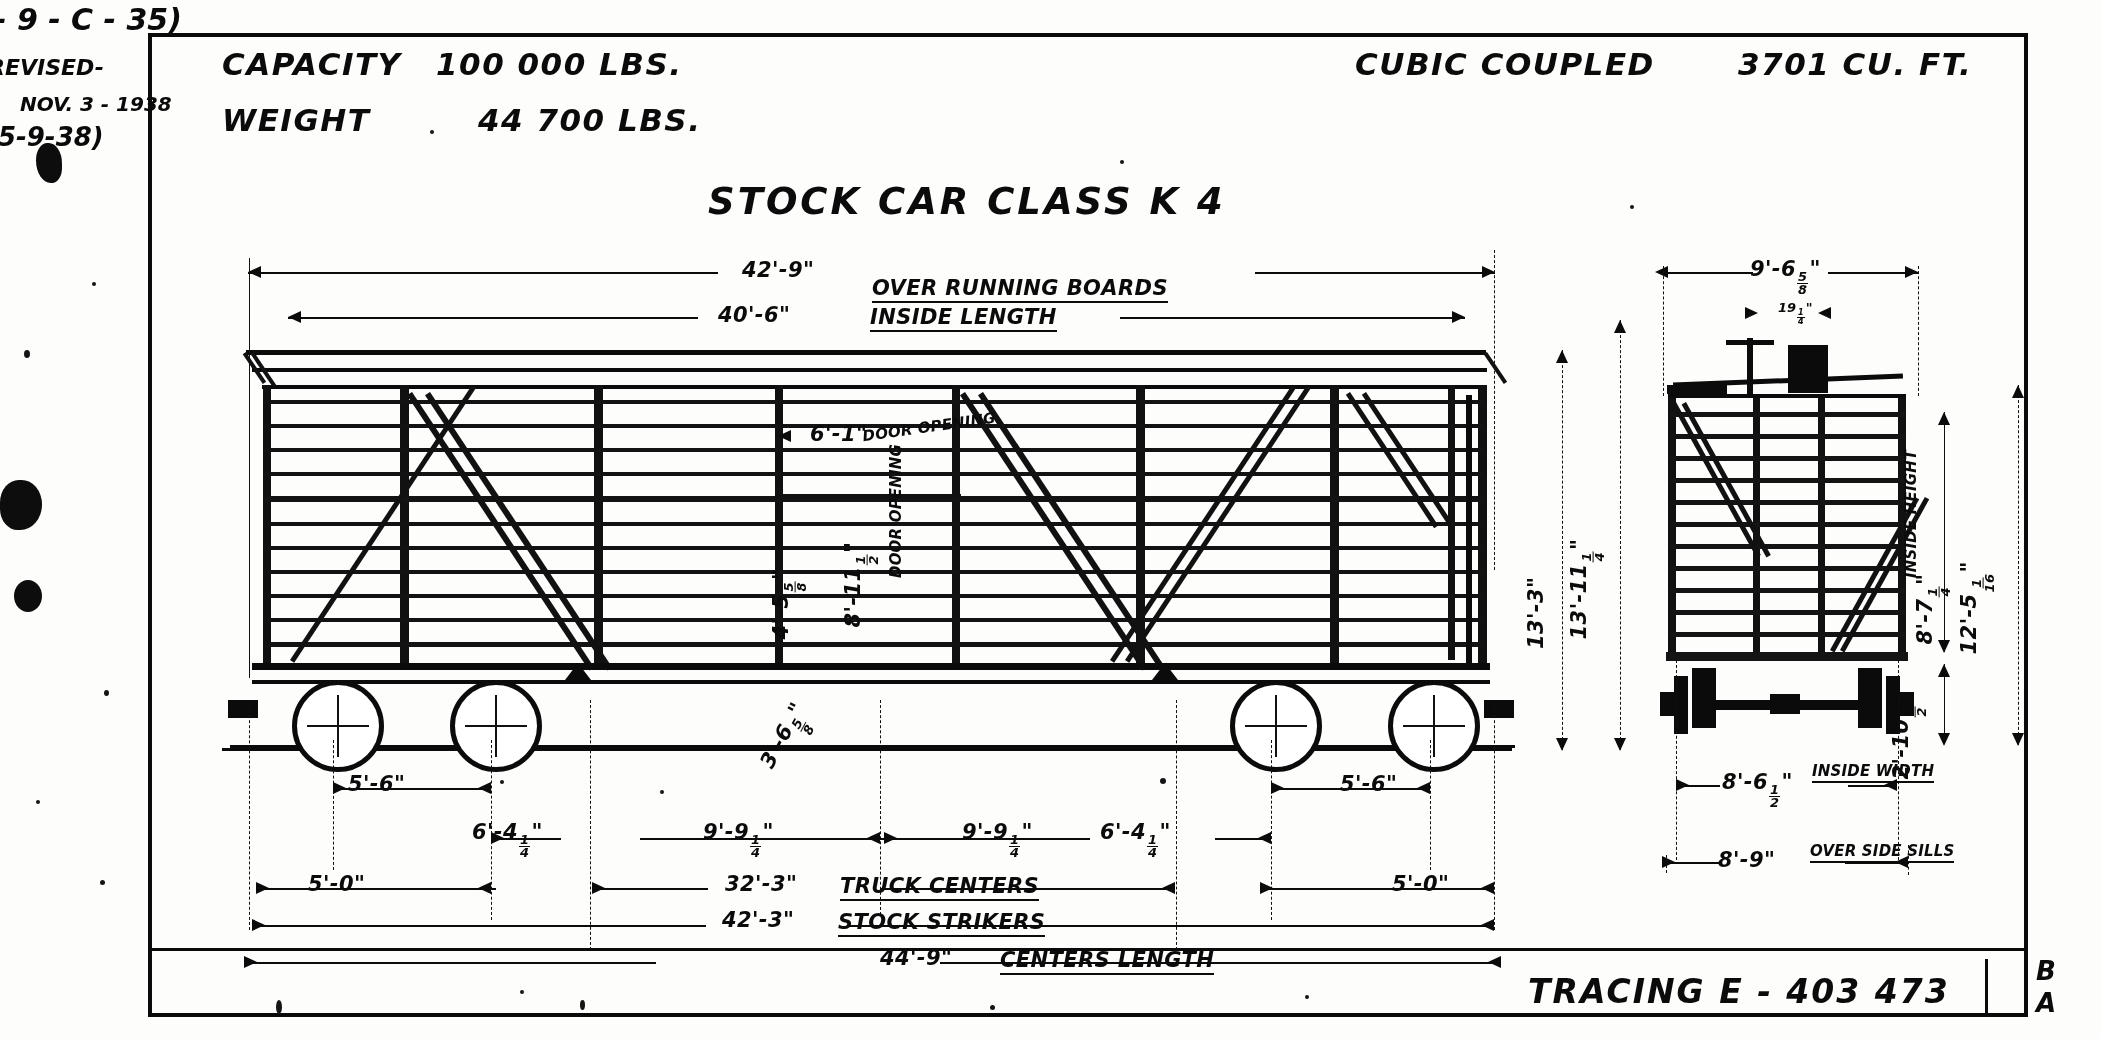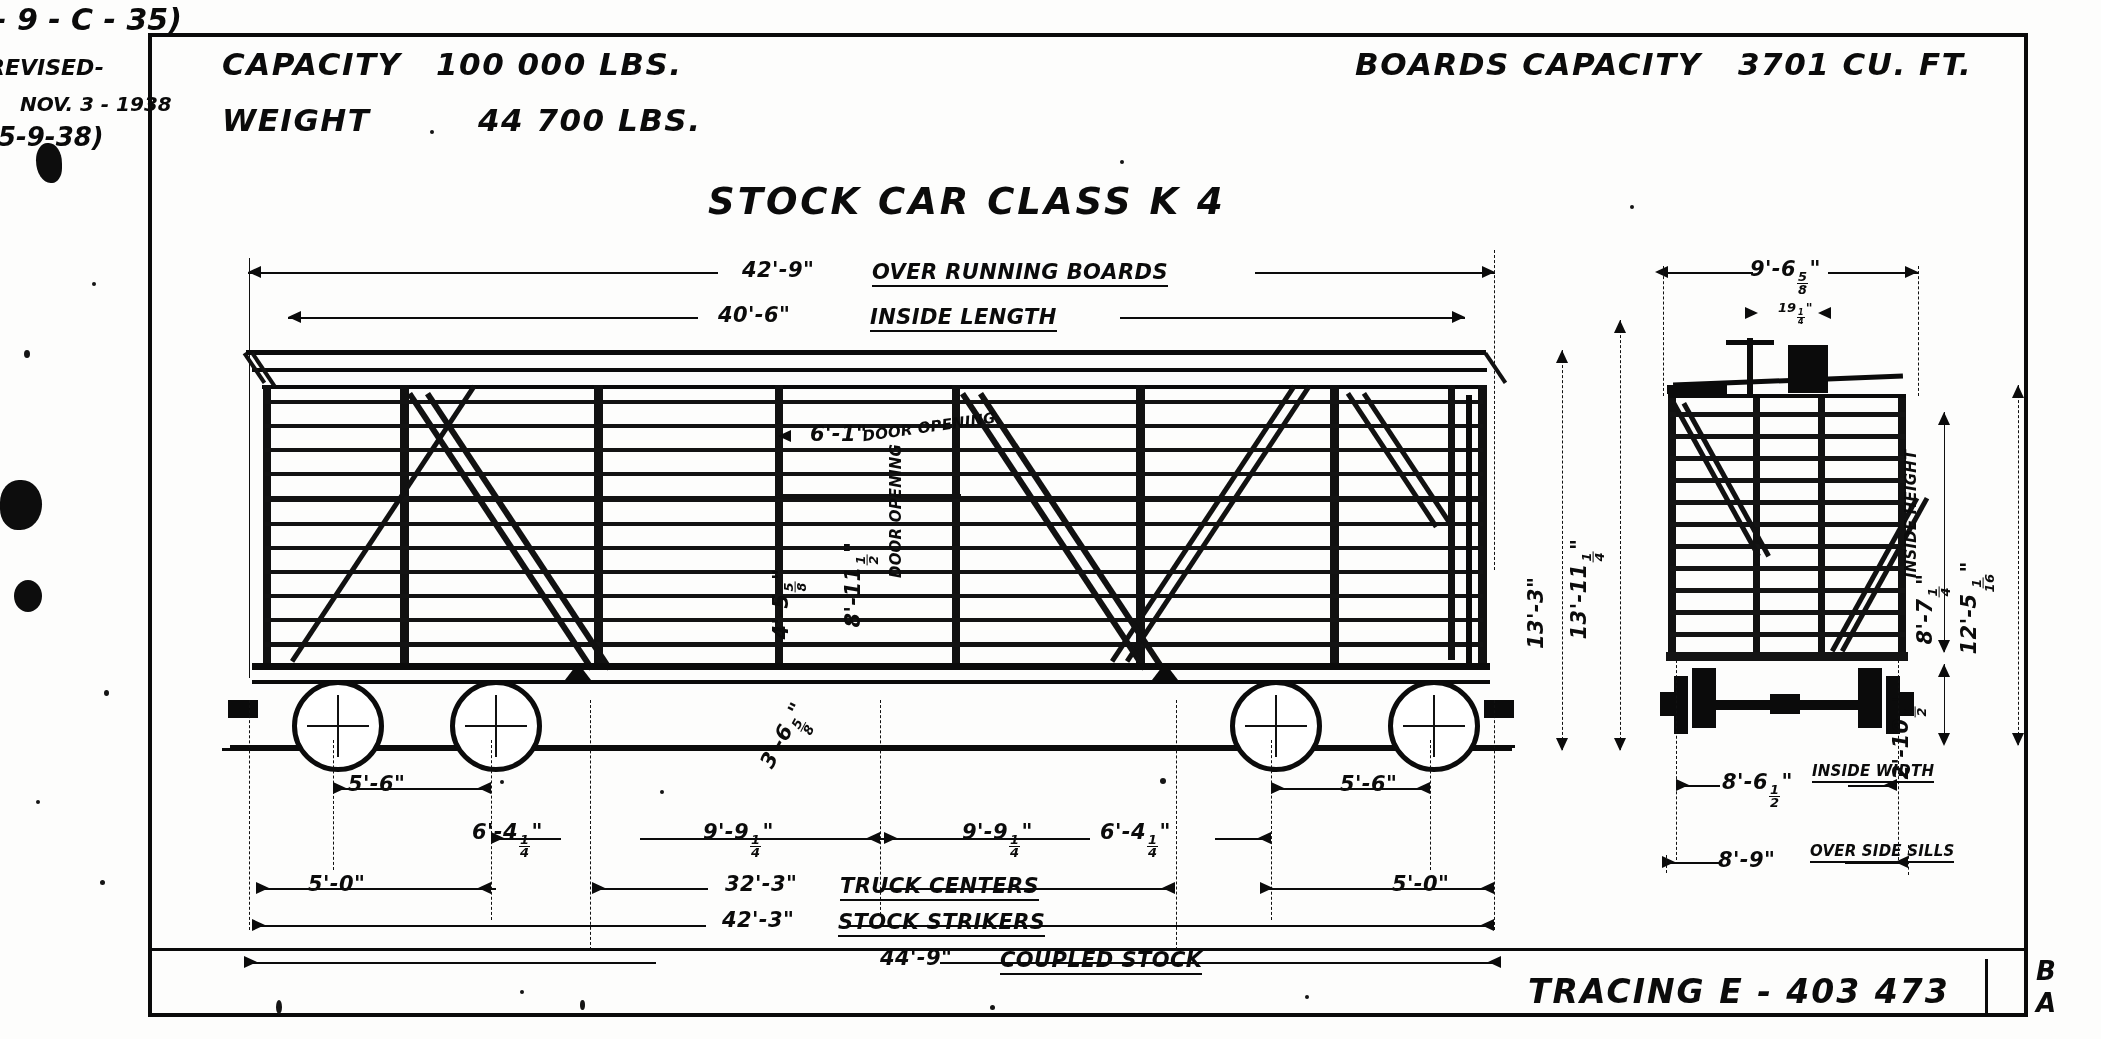--- a/index.html
+++ b/index.html
@@ -99,33 +99,33 @@
   <div id="right-tab"></div>
 </div>
 
 <div class="hl" style="left:2036px;top:956px;font-size:26px;">B</div>
 <div class="hl" style="left:2036px;top:988px;font-size:26px;">A</div>
 
 <div class="hl big" style="left:222px;top:46px;">CAPACITY</div>
 <div class="hl big" style="left:436px;top:46px;">100 000 LBS.</div>
 <div class="hl big" style="left:222px;top:102px;">WEIGHT</div>
 <div class="hl big" style="left:478px;top:102px;">44 700 LBS.</div>
-<div class="hl big" style="left:1355px;top:46px;">BOARDS  CAPACITY</div>
+<div class="hl big" style="left:1355px;top:46px;">CUBIC  COUPLED</div>
 <div class="hl big" style="left:1738px;top:46px;">3701 CU. FT.</div>
 
 <div class="hl title" style="left:708px;top:180px;">STOCK CAR CLASS K 4</div>
 
 <div class="dimline" style="left:248px;top:272px;width:470px;"></div>
 <div class="dimline" style="left:1255px;top:272px;width:240px;"></div>
 <div class="arrowL" style="left:248px;top:266px;"></div>
 <div class="arrowR" style="left:1482px;top:266px;"></div>
 <div class="vline" style="left:249px;top:258px;height:420px;"></div>
 <div class="vline dash" style="left:1494px;top:250px;height:320px;"></div>
 <div class="hl dim" style="left:742px;top:258px;">42'-9"</div>
-<div class="hl dim ul" style="left:872px;top:260px;">OVER RUNNING BOARDS</div>
+<div class="hl dim ul" style="left:872px;top:276px;">OVER RUNNING BOARDS</div>
 
 <div class="dimline" style="left:288px;top:317px;width:410px;"></div>
 <div class="dimline" style="left:1120px;top:317px;width:345px;"></div>
 <div class="arrowL" style="left:288px;top:311px;"></div>
 <div class="arrowR" style="left:1452px;top:311px;"></div>
 <div class="hl dim" style="left:718px;top:303px;">40'-6"</div>
 <div class="hl dim ul" style="left:870px;top:305px;">INSIDE LENGTH</div>
 
 <div id="side-elev">
 
@@ -317,21 +317,21 @@
 <div class="arrowR" style="left:252px;top:919px;"></div>
 <div class="arrowL" style="left:1481px;top:919px;"></div>
 <div class="hl dim" style="left:722px;top:908px;">42'-3"</div>
 <div class="hl dim ul" style="left:838px;top:910px;">STOCK STRIKERS</div>
 
 <div class="dimline" style="left:248px;top:962px;width:408px;"></div>
 <div class="dimline" style="left:940px;top:962px;width:560px;"></div>
 <div class="arrowR" style="left:244px;top:956px;"></div>
 <div class="arrowL" style="left:1488px;top:956px;"></div>
 <div class="hl dim" style="left:880px;top:946px;">44'-9"</div>
-<div class="hl dim ul" style="left:1000px;top:948px;">COUPLED STOCK</div>
+<div class="hl dim ul" style="left:1000px;top:948px;">CENTERS LENGTH</div>
 
 <div id="end-elev" style="left:0;top:0;">
 
   <div class="ink" style="left:1673px;top:378px;width:230px;height:5px;transform:rotate(-2.2deg);"></div>
   <div class="ink" style="left:1668px;top:394px;width:238px;height:4px;"></div>
   <div class="ink" style="left:1667px;top:385px;width:60px;height:9px;"></div>
 
   <div class="ink" style="left:1747px;top:338px;width:6px;height:60px;"></div>
   <div class="ink" style="left:1726px;top:340px;width:48px;height:5px;"></div>
   <div class="ink" style="left:1788px;top:345px;width:40px;height:48px;"></div>

